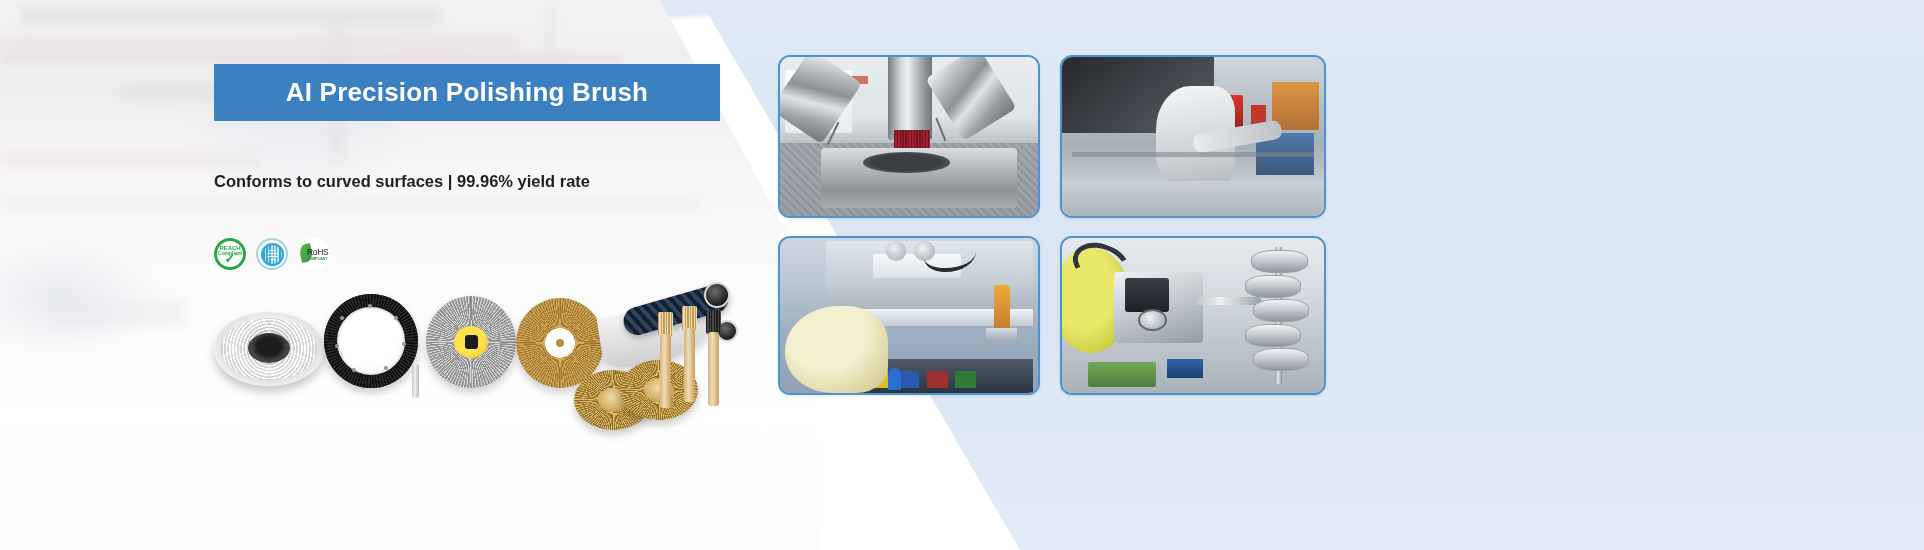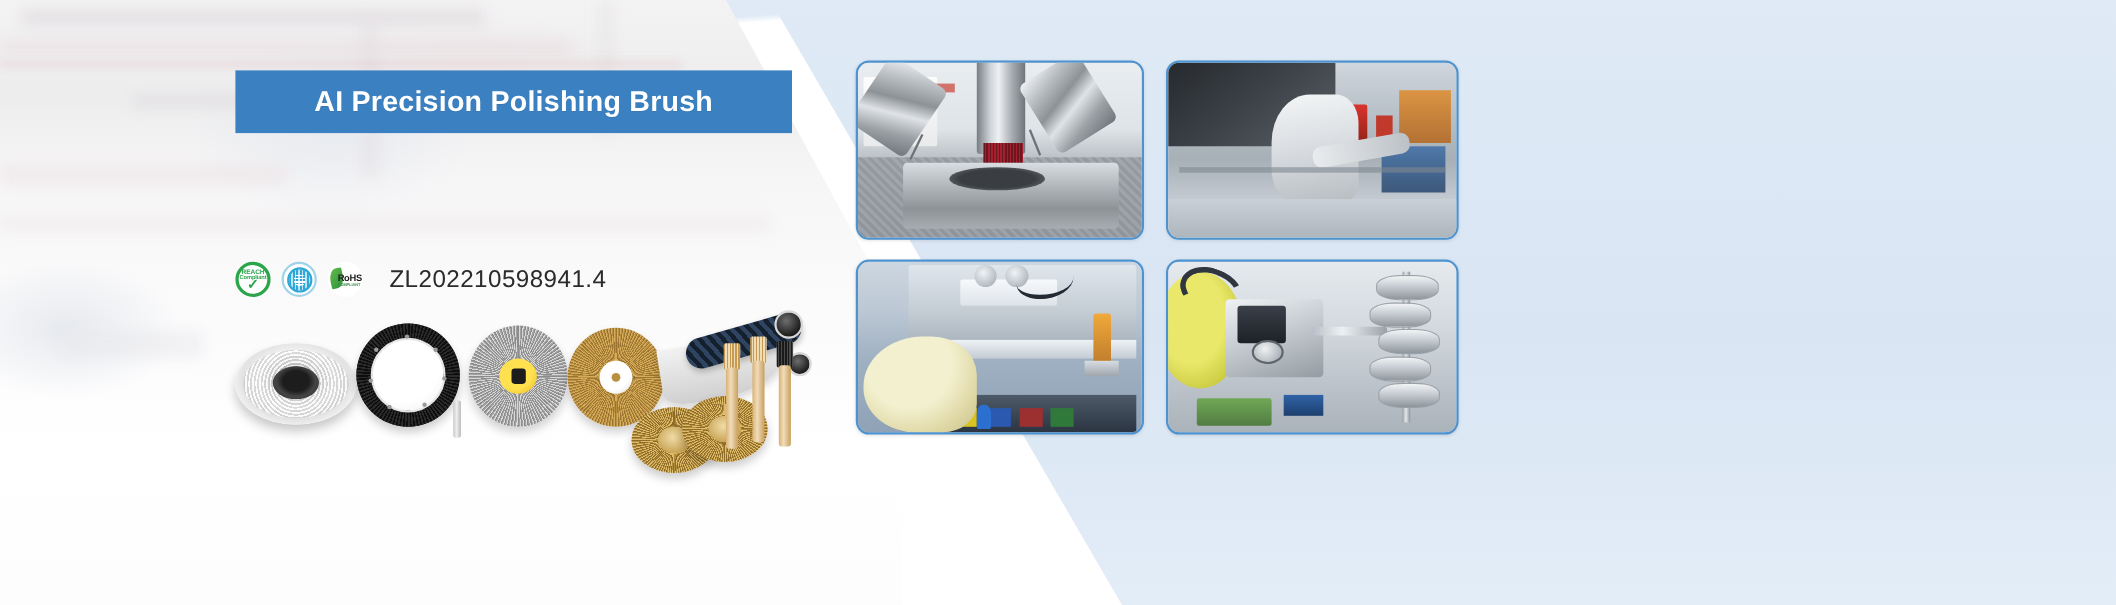--- a/index.html
+++ b/index.html
@@ -114,21 +114,21 @@
 
   
   .badge-rohs { background:#ffffff; overflow:hidden; }
   .badge-rohs .leaf {
     position:absolute; left:2px; top:6px; width:12px; height:18px;
     background:linear-gradient(135deg,#63bd4a 0%, #2c8f3e 100%);
     border-radius:60% 8% 60% 8%;
     transform:rotate(-12deg);
   }
   .badge-rohs .rohs-t {
-    position:absolute; left:9px; top:9px; font-size:8.5px; font-weight:bold;
+    position:absolute; left:9px; top:9px; font-size:8.5px; font-weight:normal;
     color:#1b1b1b; letter-spacing:-.3px;
   }
   .badge-rohs .rohs-s {
     position:absolute; left:9px; top:19px; font-size:3.6px; font-weight:bold;
     color:#3b8a45; letter-spacing:-.1px;
   }
 
   .patent-no {
     font-size:22px;
     color:#2b2b2b;
@@ -433,20 +433,21 @@
     <div class="streak pinkline"></div>
   </div>
 
   <div class="left-col">
 
     <div class="title-banner">
       <span class="title-text">AI Precision Polishing Brush</span>
     </div>
 
     <div class="subtitle-block">
+      <div class="subtitle-line">Conforms to curved surfaces | 99.96% yield rate</div>
     </div>
 
     <div class="cert-row">
 
       <div class="badge badge-reach">
         <div class="bw">
           <b>REACH</b>
           <span>Compliant</span>
         </div>
         <div class="chk">✓</div>
@@ -455,21 +456,20 @@
       <div class="badge badge-blue">
         <div class="inner"></div>
       </div>
 
       <div class="badge badge-rohs">
         <div class="leaf"></div>
         <div class="rohs-t">RoHS</div>
         <div class="rohs-s">COMPLIANT</div>
       </div>
 
-      <span class="patent-no">ZL202210598941.4</span>
     </div>
 
     <div class="product-strip">
 
       <div class="prod prod-disc1">
         <div class="outer"></div>
           <div class="rings"></div>
           <div class="hub"></div>
       </div>
 

